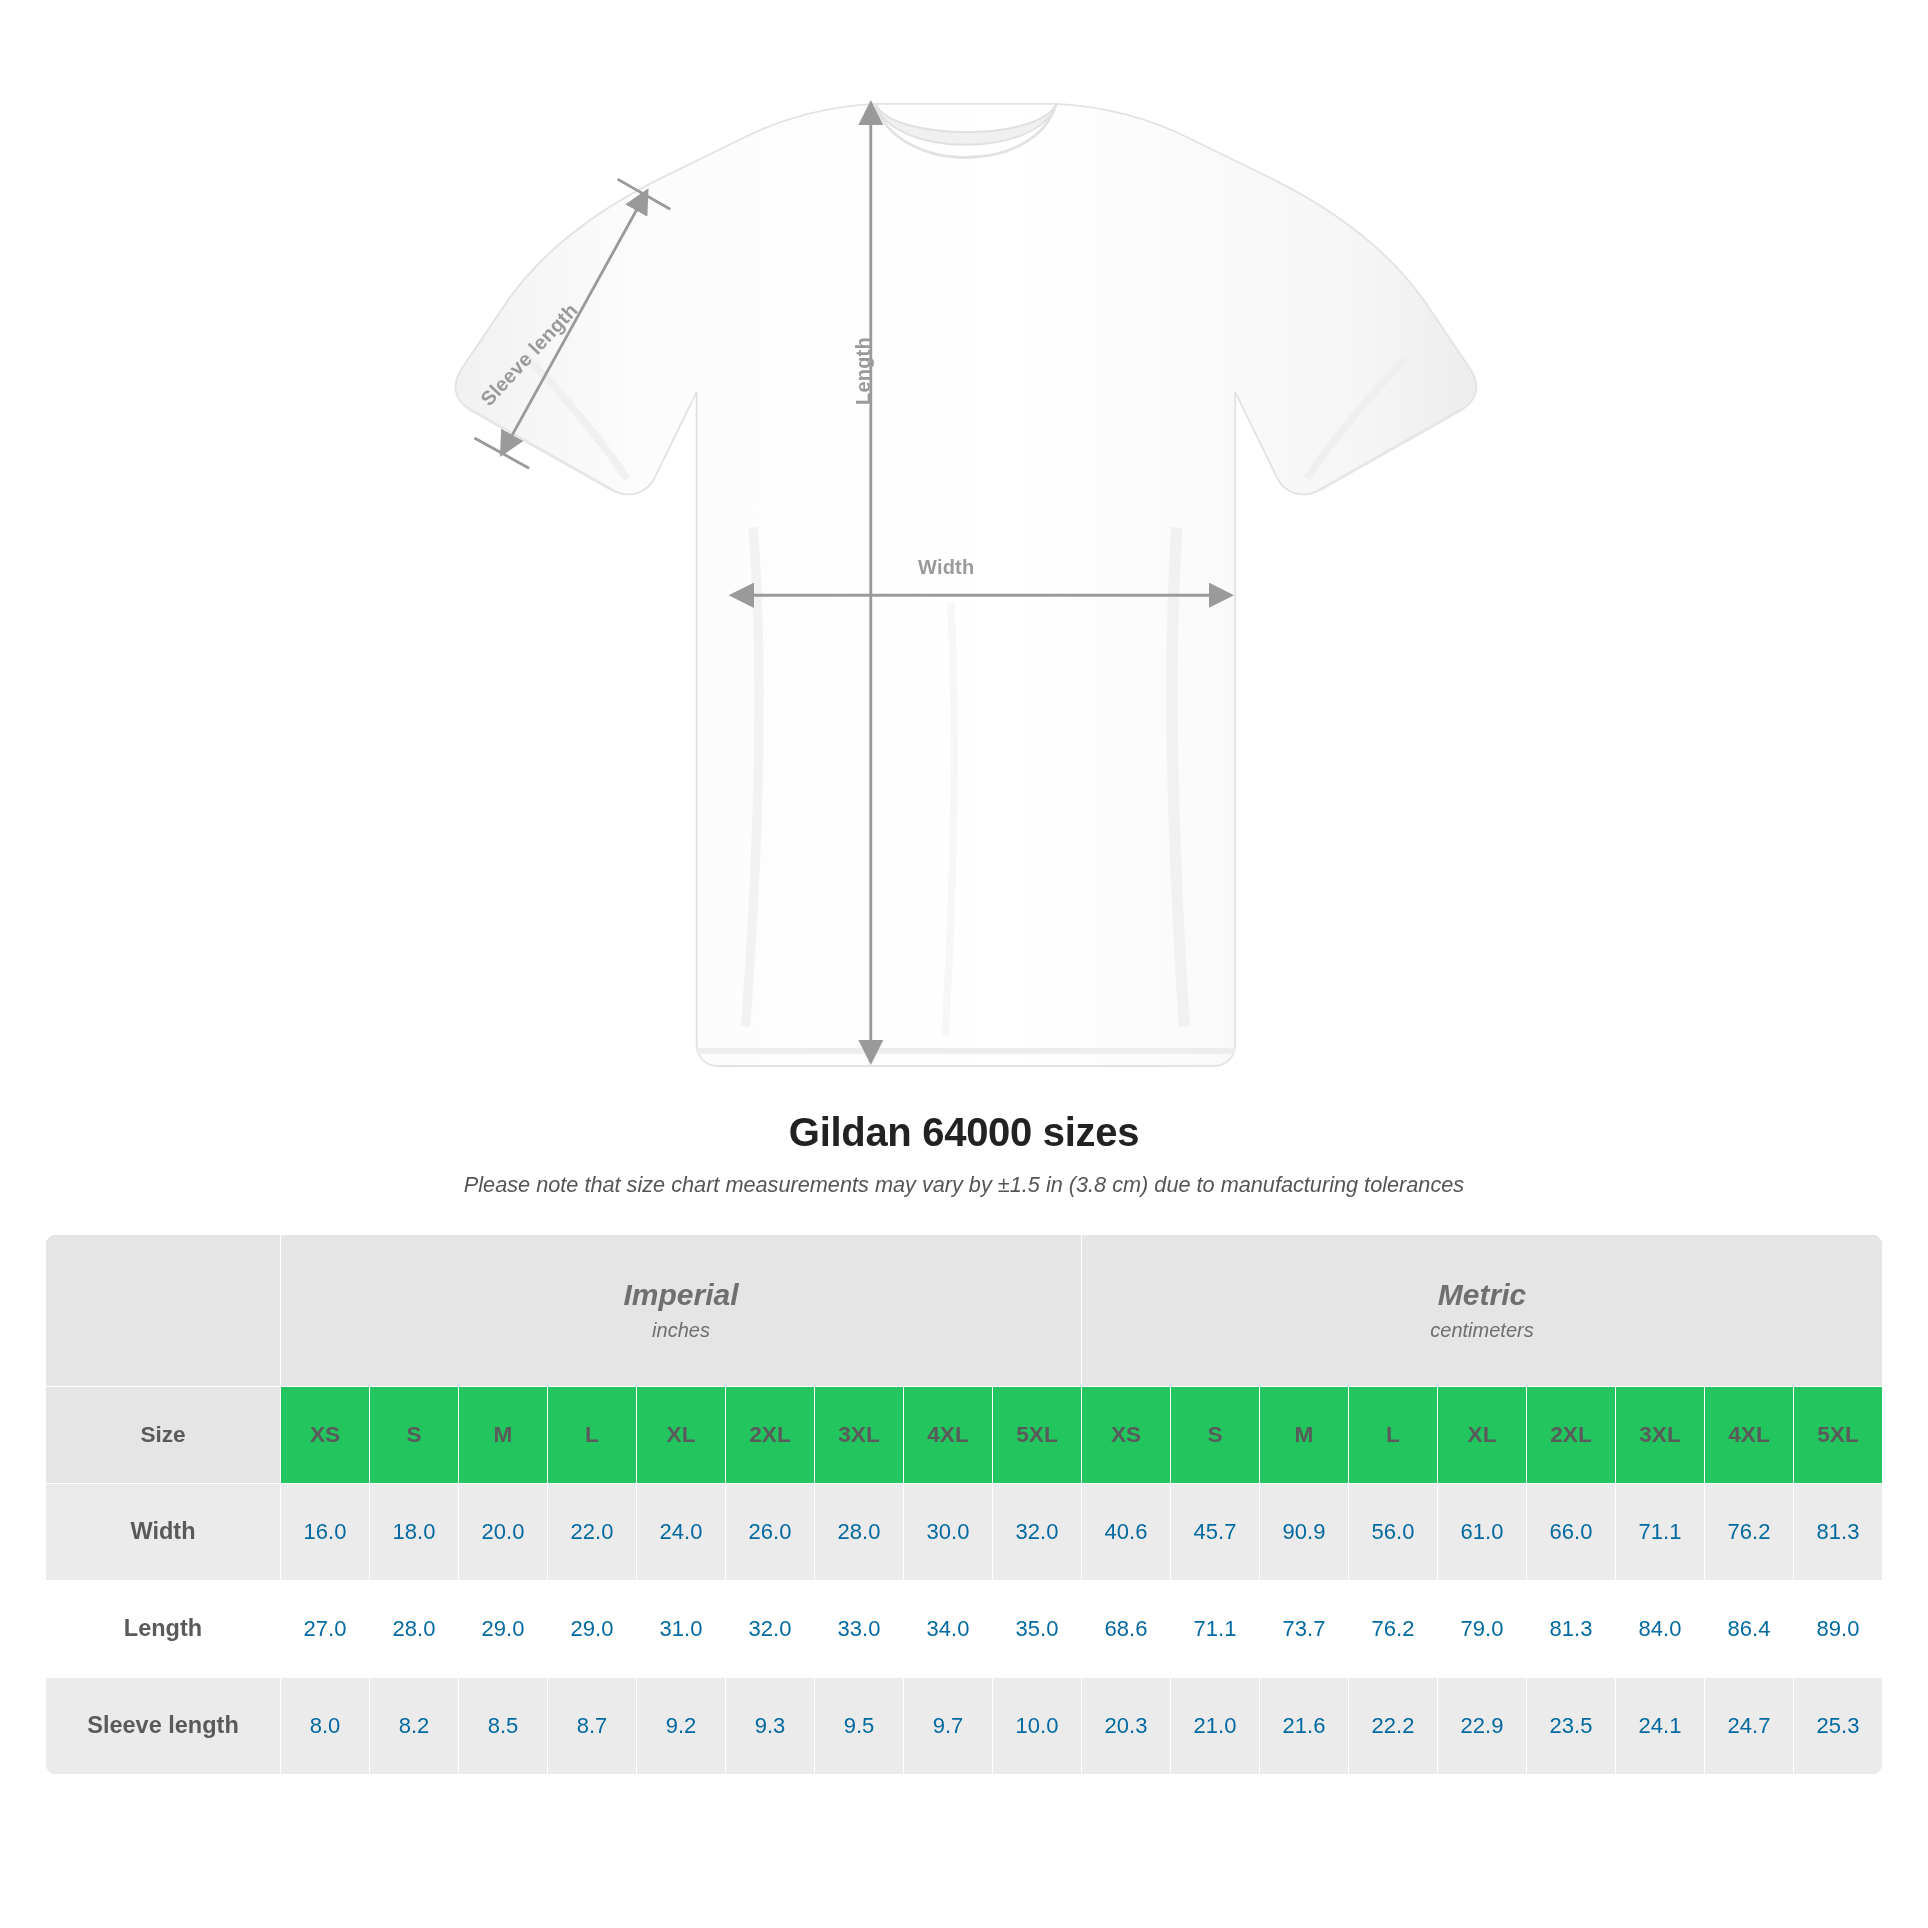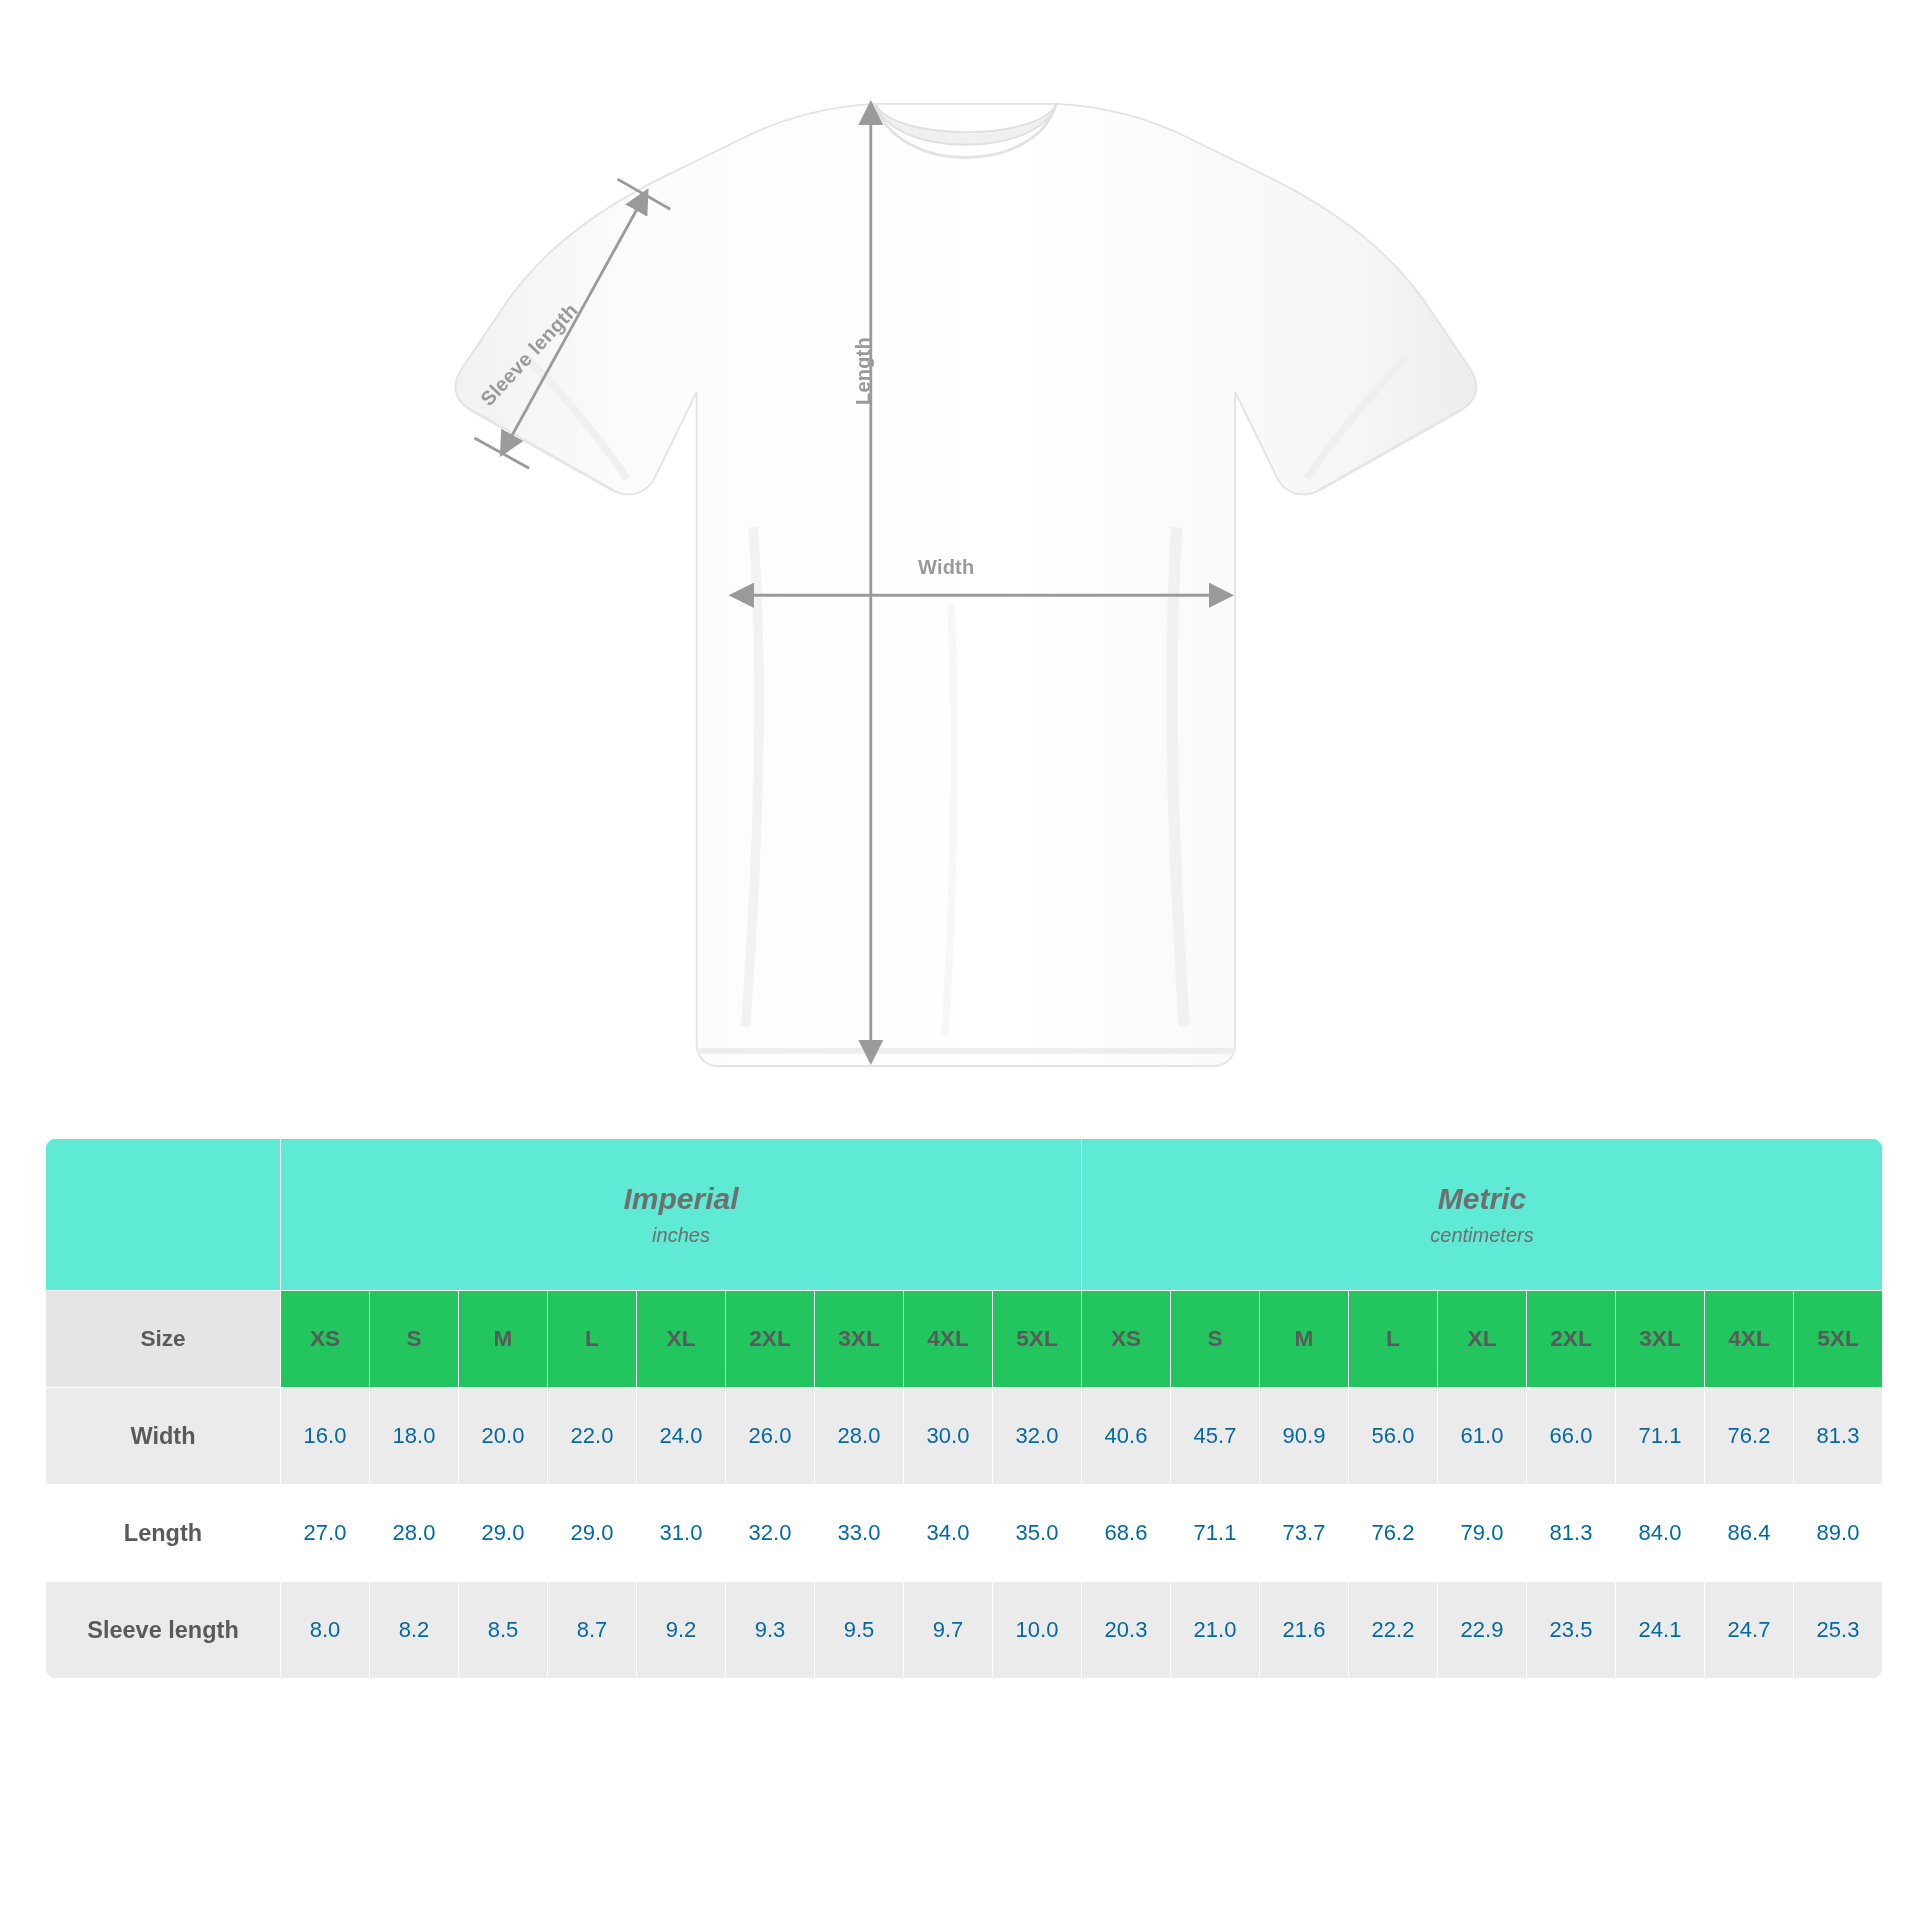--- a/index.html
+++ b/index.html
@@ -90,21 +90,21 @@
     table-layout: fixed;
     border-radius: 13px;
     overflow: hidden;
   }
   table.size-table td, table.size-table th {
     border: 0.9px solid #ffffff;
     text-align: center;
     vertical-align: middle;
   }
   .unit-head td {
-    background: #5eead4;
+    background: #e5e5e5;
     height: 151px;
     padding: 0;
   }
   .unit-sys {
     font-size: 30px;
     font-weight: bold;
     font-style: italic;
     color: #6f6f6f;
     display: block;
   }
@@ -225,20 +225,24 @@
         <line x1="656" y1="190" x2="712" y2="222" stroke="#9a9a9a" stroke-width="3"></line>
         <line x1="504" y1="465" x2="562" y2="497" stroke="#9a9a9a" stroke-width="3"></line>
       </svg>
     </div>
 
     <div class="dim-label label-width">Width</div>
     <div class="dim-label label-length">Length</div>
     <div class="dim-label label-sleeve">Sleeve length</div>
   </div>
 
+  <div class="title-block">
+    <div class="chart-title">Gildan 64000 sizes</div>
+    <div class="chart-note">Please note that size chart measurements may vary by ±1.5 in (3.8 cm) due to manufacturing tolerances</div>
+  </div>
 
   <div class="table-wrap">
     <table class="size-table">
       <colgroup>
         <col class="rowhead-col">
         <col span="18">
       </colgroup>
       <tbody>
         <tr class="unit-head">
           <td class="corner-cell"></td>

